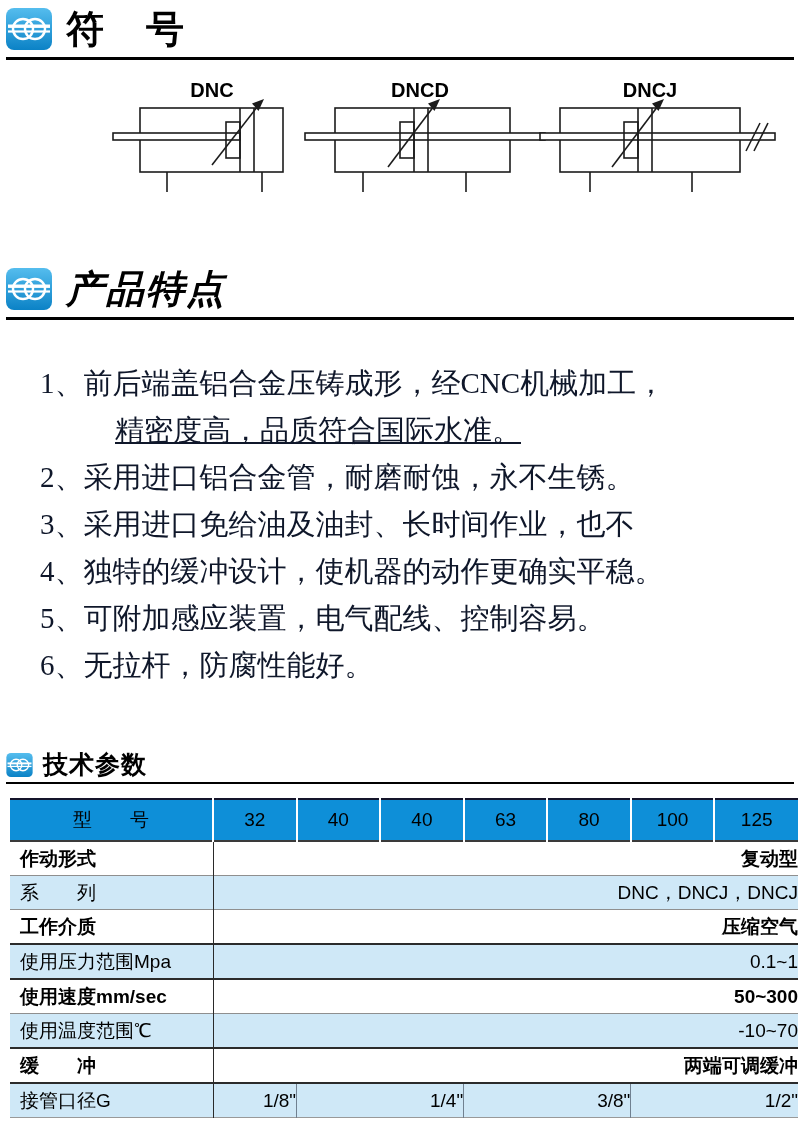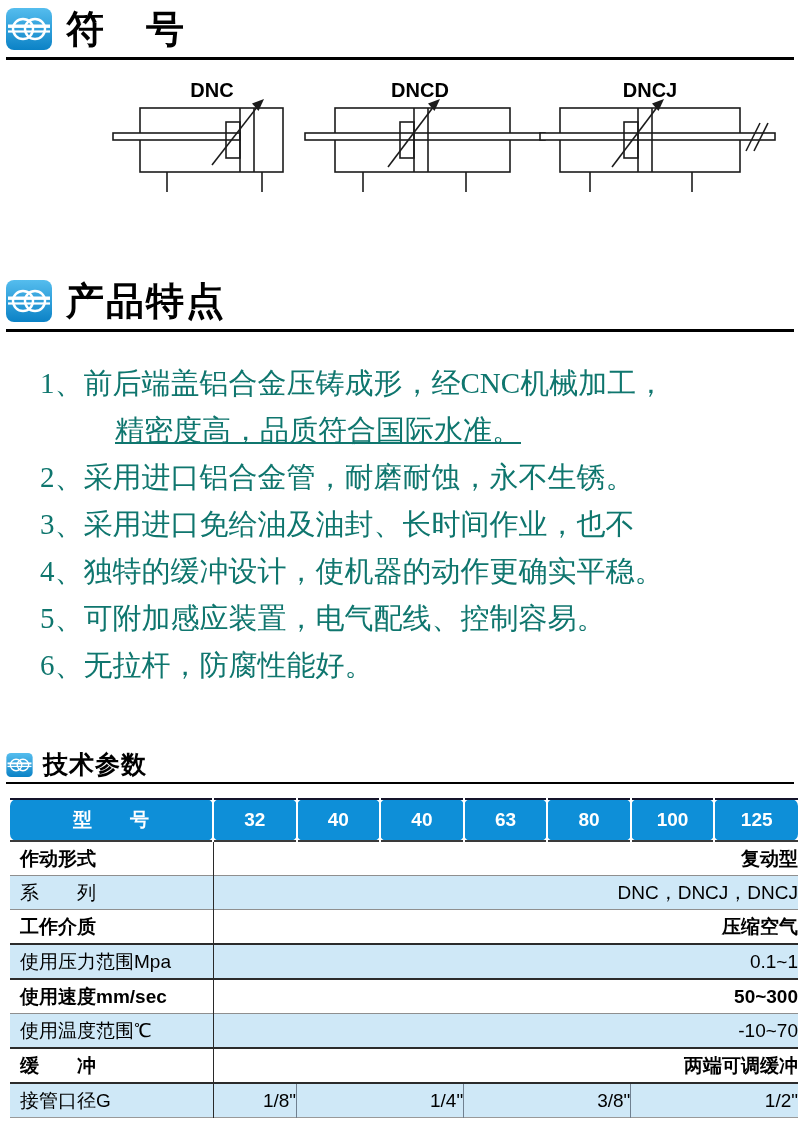--- a/index.html
+++ b/index.html
@@ -18,30 +18,30 @@
 
   
   .diagrams{position:absolute;left:0;top:75px;}
   .diagrams text{font-family:"Liberation Sans",sans-serif;font-weight:bold;font-size:20px;}
   .dline{stroke:#1c1c1c;stroke-width:1.6;fill:none;}
   .dfill{stroke:#1c1c1c;stroke-width:1.6;fill:#fff;}
 
   
   .features{position:absolute;left:40px;top:360px;right:20px;
             font-family:"Liberation Serif","DejaVu Serif",serif;
-            font-size:29px;line-height:47px;color:#0f766e;}
+            font-size:29px;line-height:47px;color:#0f172a;}
   .feat-line2{padding-left:75px;text-decoration:underline;}
 
   
   .tech-table{position:absolute;left:10px;top:798px;width:788px;border-collapse:collapse;
               table-layout:fixed;font-size:19px;
               border-top:2px solid #14142a;border-bottom:1px solid #999;}
   .tech-table col.c-label{width:203px;}
-  .tech-table th{background:#0e8fd8;color:#ffffff;font-weight:bold;height:38px;
-                 border-left:2px solid #fff;border-radius:7px;}
+  .tech-table th{background:#0e8fd8;color:#000000;font-weight:normal;height:38px;
+                 border-left:2px solid #fff;}
   .tech-table th:first-child{border-left:none;}
   .tech-table thead tr{border-bottom:2px solid #3a3a3a;}
   .tech-table td{height:33px;text-align:right;padding:0;}
   .tech-table td.lbl{text-align:left;padding-left:10px;border-right:1px solid #2a2a2a;}
   .tech-table tbody tr:nth-child(odd) td{font-weight:bold;}
   .tech-table tbody tr:nth-child(even) td{background:#cfe8f7;}
   .tech-table tbody tr:nth-child(1),
   .tech-table tbody tr:nth-child(2),
   .tech-table tbody tr:nth-child(5){border-bottom:1px solid #8f8f8f;}
   .tech-table tbody tr:nth-child(3),
@@ -109,21 +109,21 @@
       <rect class="dline" x="624" y="47" width="14" height="36"></rect>
       <line class="dline" x1="612" y1="92" x2="661" y2="27"></line>
       <polygon points="664,24 652,28.5 658.5,36" fill="#1c1c1c"></polygon>
       <line class="dline" x1="590" y1="97" x2="590" y2="117"></line>
       <line class="dline" x1="692" y1="97" x2="692" y2="117"></line>
       <line class="dline" x1="746" y1="76" x2="760" y2="48"></line>
       <line class="dline" x1="754" y1="76" x2="768" y2="48"></line>
     </g>
   </svg>
 
-  <div class="sec-head" style="top:280px;">
+  <div class="sec-head" style="top:268px;font-style:italic;">
     <svg class="logo-icon" width="46" height="42" viewBox="0 0 46 42">
       <rect x="0" y="0" width="46" height="42" rx="8" fill="url(#lg1)"></rect>
       <circle cx="17" cy="21" r="10" fill="none" stroke="#fff" stroke-width="2.4"></circle>
       <circle cx="29" cy="21" r="10" fill="none" stroke="#fff" stroke-width="2.4"></circle>
       <rect x="2" y="16.5" width="42" height="3.4" fill="#fff"></rect>
       <rect x="2" y="22.4" width="42" height="2.2" fill="#fff"></rect>
     </svg>
     <div class="sec-title">产品特点</div>
   </div>
 

